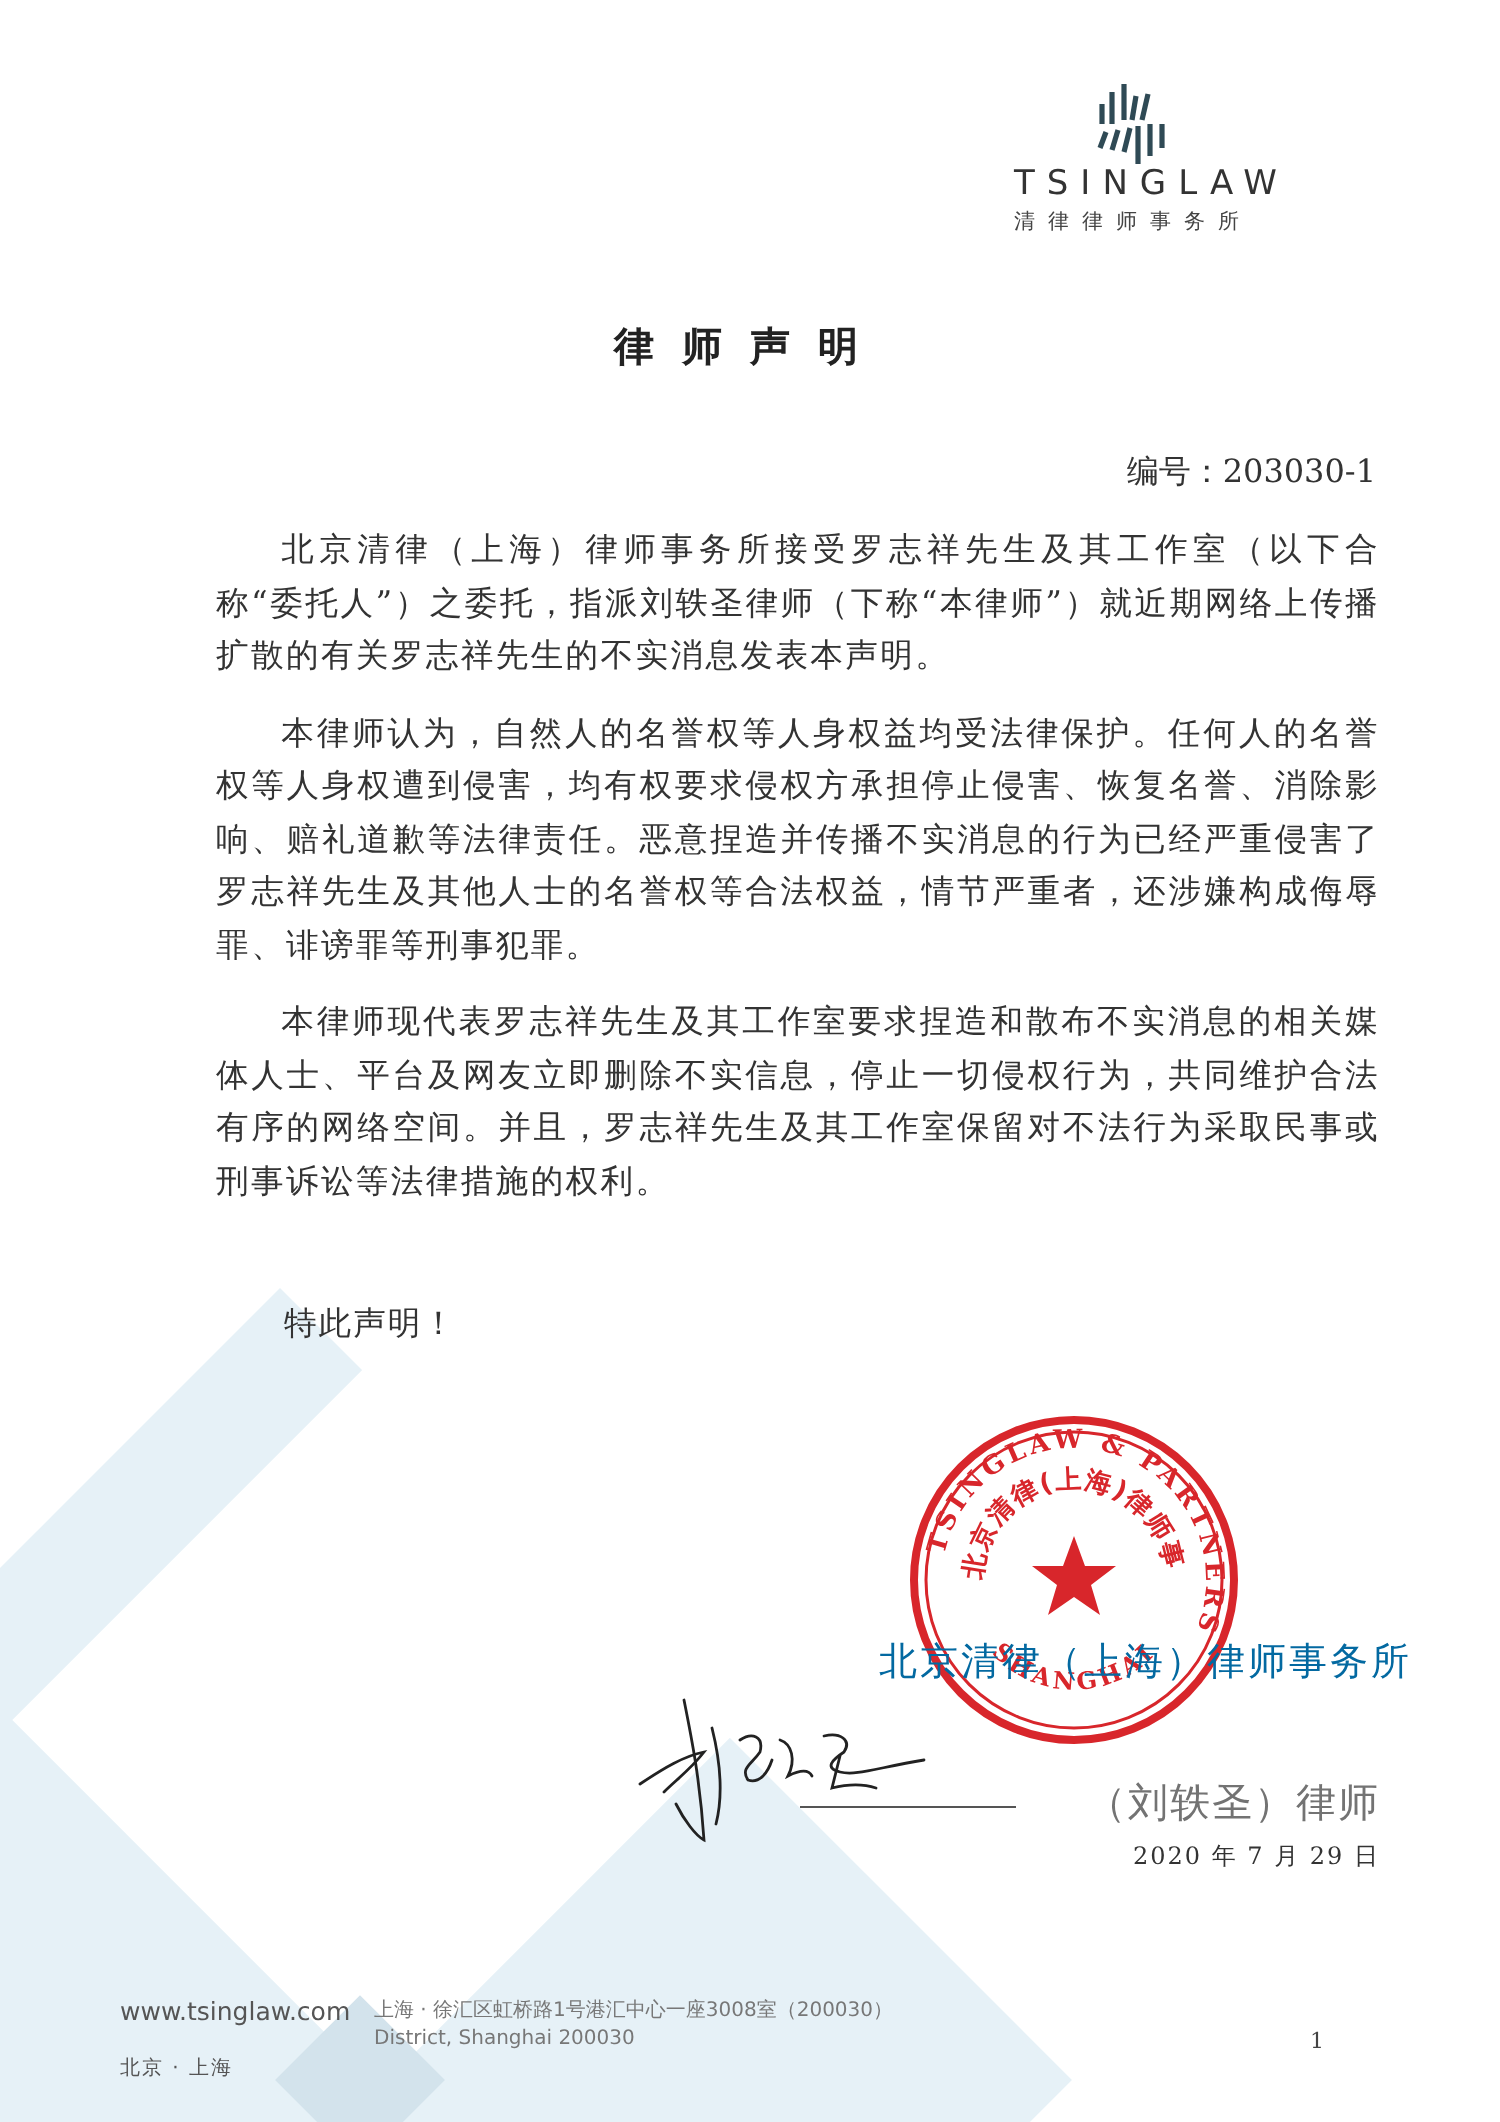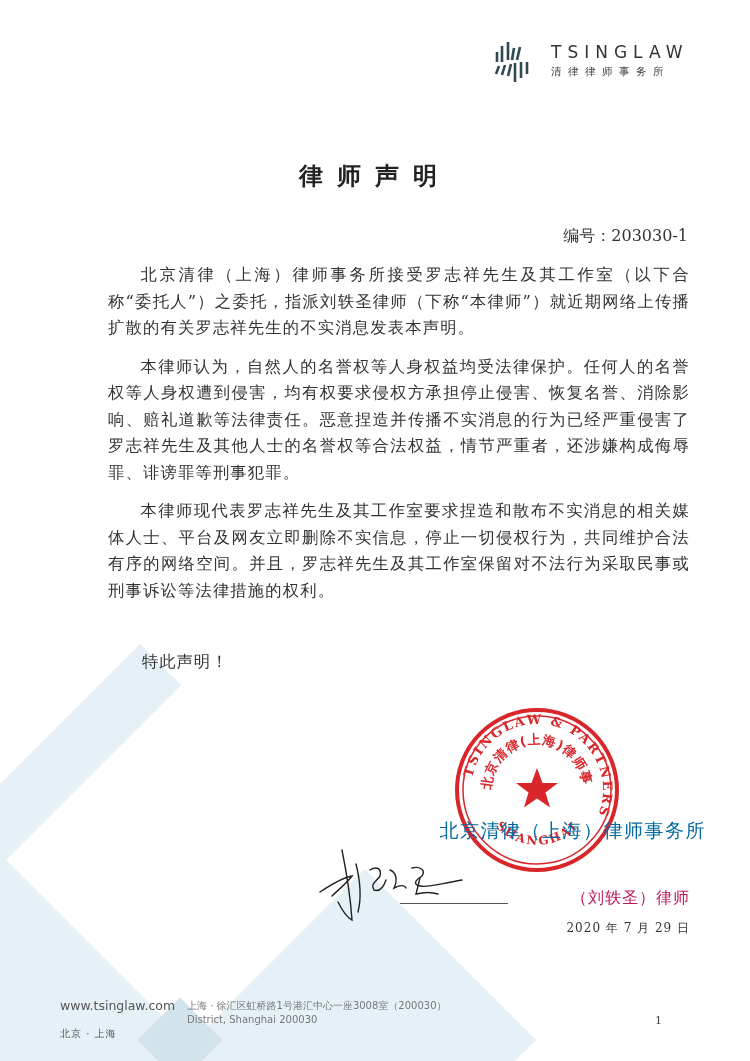--- a/index.html
+++ b/index.html
@@ -15,46 +15,46 @@
       background: #e6f1f7; transform: rotate(45deg);
     }
     .bg2 {
       left: 60px; top: 730px; width: 260px; height: 260px;
       background: #ffffff; transform: rotate(45deg);
     }
     .bg3 {
       left: 150px; top: 1010px; width: 60px; height: 60px;
       background: #d3e3ec; transform: rotate(45deg);
     }
-    .logo { position: absolute; left: 493px; top: 38px; display: flex; align-items: center; }
+    .logo { position: absolute; left: 493px; top: 38px; display: flex; align-items: center; flex-direction: column; }
     .logo-mark { width: 44px; height: 44px; }
     .logo-text { margin-left: 14px; }
     .logo-en {
       font-family: "DejaVu Sans", sans-serif; font-size: 17px; letter-spacing: 6px;
       color: #333; line-height: 20px;
     }
     .logo-cn {
       font-family: "DejaVu Sans", sans-serif; font-size: 10.5px; letter-spacing: 6.5px;
       color: #444; line-height: 14px; margin-top: 2px;
     }
     .title {
       position: absolute; left: 0; width: 750px; top: 160px; text-align: center;
-      font-size: 24px; letter-spacing: 14px; color: #222; font-weight: bold;
+      font-size: 20px; letter-spacing: 14px; color: #222; font-weight: bold;
     }
     .doc-no {
       position: absolute; right: 62px; top: 226px; font-size: 16px; color: #333;
     }
     .body { position: absolute; left: 108px; top: 262px; width: 582px; }
     .para {
       font-size: 16.3px; line-height: 26.5px; letter-spacing: 1.2px;
       text-indent: 2em; margin: 0 0 12px 0; color: #333; text-align: justify;
     }
     .closing { position: absolute; left: 142px; top: 651px; font-size: 16.3px; color: #333; letter-spacing: 1px; }
     .firm-sign { position: absolute; right: 44px; top: 818px; font-size: 19px; color: #0369a1; letter-spacing: 1.5px; }
-    .lawyer-sign { position: absolute; right: 60px; top: 888px; font-size: 16px; color: #be185d; letter-spacing: 1px; }
+    .lawyer-sign { position: absolute; right: 60px; top: 888px; font-size: 20px; color: #737373; letter-spacing: 1px; }
     .sign-line { position: absolute; left: 400px; top: 903px; width: 108px; border-top: 1px solid #555; }
     .date { position: absolute; right: 60px; top: 920px; font-size: 12px; color: #333; letter-spacing: 1px; }
     .signature { position: absolute; left: 312px; top: 840px; width: 170px; height: 90px; }
     .seal { position: absolute; left: 453px; top: 706px; width: 168px; height: 168px; }
     .footer-url { position: absolute; left: 60px; top: 998px; font-family: "DejaVu Sans", sans-serif; font-size: 12.5px; color: #555; }
     .footer-cities { position: absolute; left: 60px; top: 1027px; font-family: "DejaVu Sans", sans-serif; font-size: 10px; color: #555; letter-spacing: 1px; text-align: center; }
     .footer-addr { position: absolute; left: 187px; top: 999px; font-family: "DejaVu Sans", sans-serif; font-size: 10px; color: #777; line-height: 14px; }
     .page-no { position: absolute; left: 655px; top: 1014px; font-family: "DejaVu Serif", serif; font-size: 11px; color: #444; }
   </style>
 </head>

